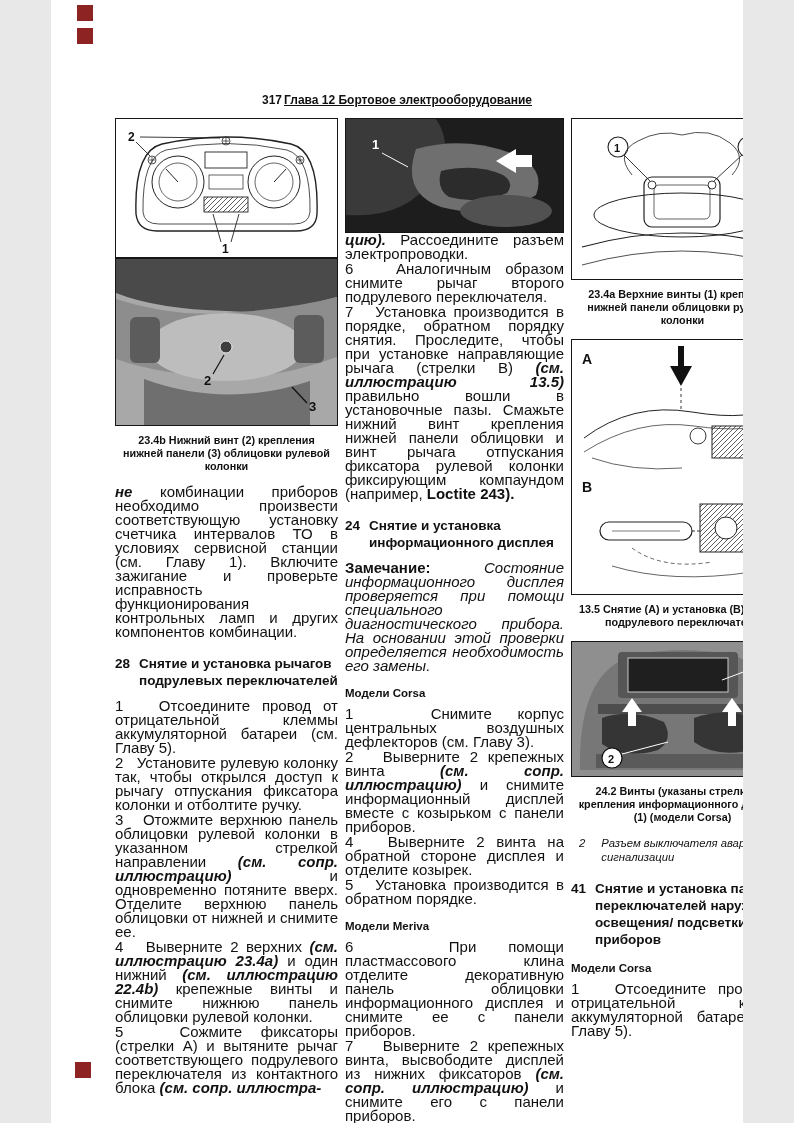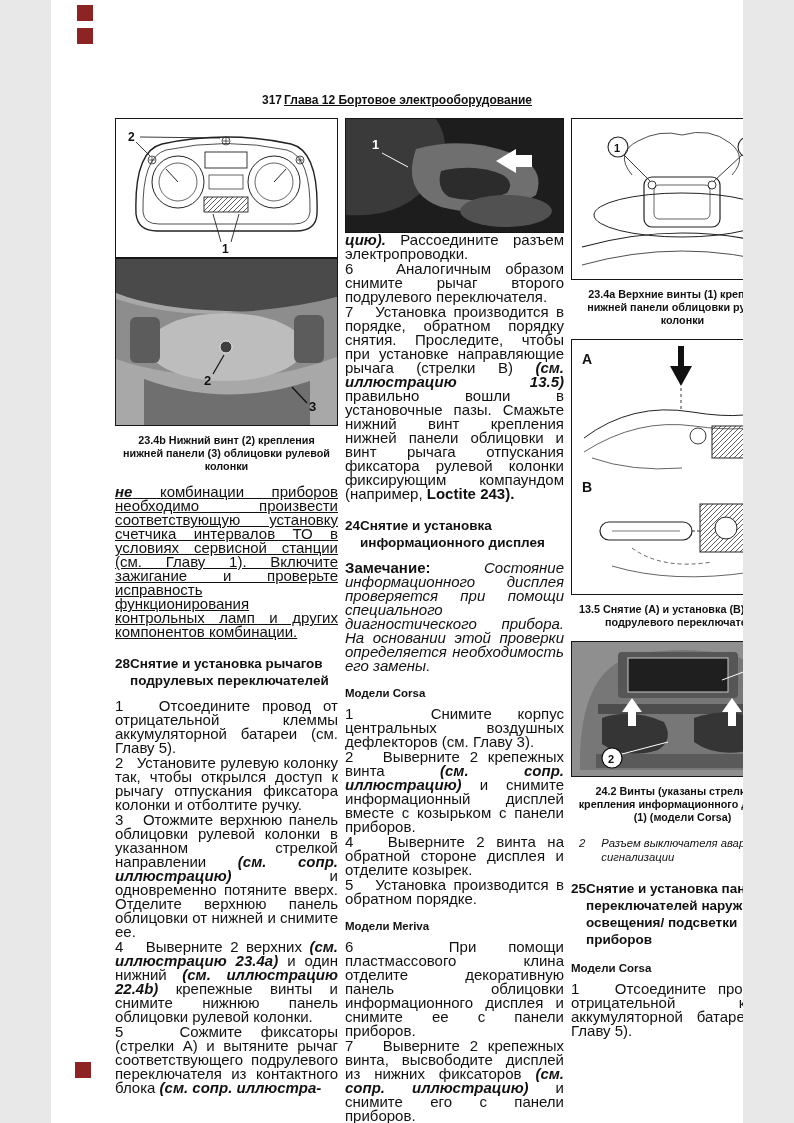--- a/index.html
+++ b/index.html
@@ -18,28 +18,28 @@
         grid-template-columns:223px 219px 223px;column-gap:7px;}
   .col{min-width:0;}
   figure{margin:0;}
   .figframe{border:1px solid #151515;display:block;background:#fff;}
   .figframe svg{display:block;}
   .caption{font-weight:bold;font-size:10.8px;line-height:13px;text-align:center;
         white-space:pre-line;margin:8px 2px 12px;}
   .para{font-size:15px;line-height:14px;text-align:justify;margin:0 0 1px;}
   .b{font-weight:bold;}
   .i{font-style:italic;}
-  .section{display:flex;font-weight:bold;font-size:13.5px;line-height:17px;
+  .section{display:flex;gap:9px;font-weight:bold;font-size:13.5px;line-height:17px;
         margin:16px 0 10px;}
   .section .num{flex:0 0 auto;}
   .sub{font-weight:bold;font-size:11.5px;margin:14px 0 8px;}
   .note{margin-top:2px;}
   .legend{display:flex;gap:16px;font-style:italic;font-size:11.3px;line-height:14px;
         margin:2px 0 0 8px;}
-  .intro{margin-top:2px;text-decoration:underline;}
+  .intro{margin-top:2px;}
   text{font-family:"Liberation Sans",sans-serif;}
 </style>
 </head>
 <body>
 
 <div class="page">
 
   <div class="corner tl1" style="background: rgb(142, 35, 35);"></div>
   <div class="corner tl2" style="background: rgb(142, 35, 35);"></div>
   <div class="corner tr" style="background: rgb(142, 35, 35);"></div>
@@ -246,21 +246,21 @@
 крепления информационного дисплея
 (1) (модели Corsa)</figcaption>
       </figure>
 
       <div class="legend">
         <span>2</span>
         <span>Разъем выключателя аварийной сигнализации</span>
       </div>
 
       <div class="section">
-        <span class="num">25</span>
+        <span class="num">41</span>
         <span>Снятие и установка панели переключателей наружного освещения/ подсветки приборов</span>
       </div>
 
       <div class="sub">Модели Corsa</div>
       <p class="para"><span>1&nbsp;&nbsp;&nbsp;Отсоедините провод от отрицательной клеммы аккумуляторной батареи (см. Главу 5).</span></p>
     </div>
 
   </div>
 </div>
 

